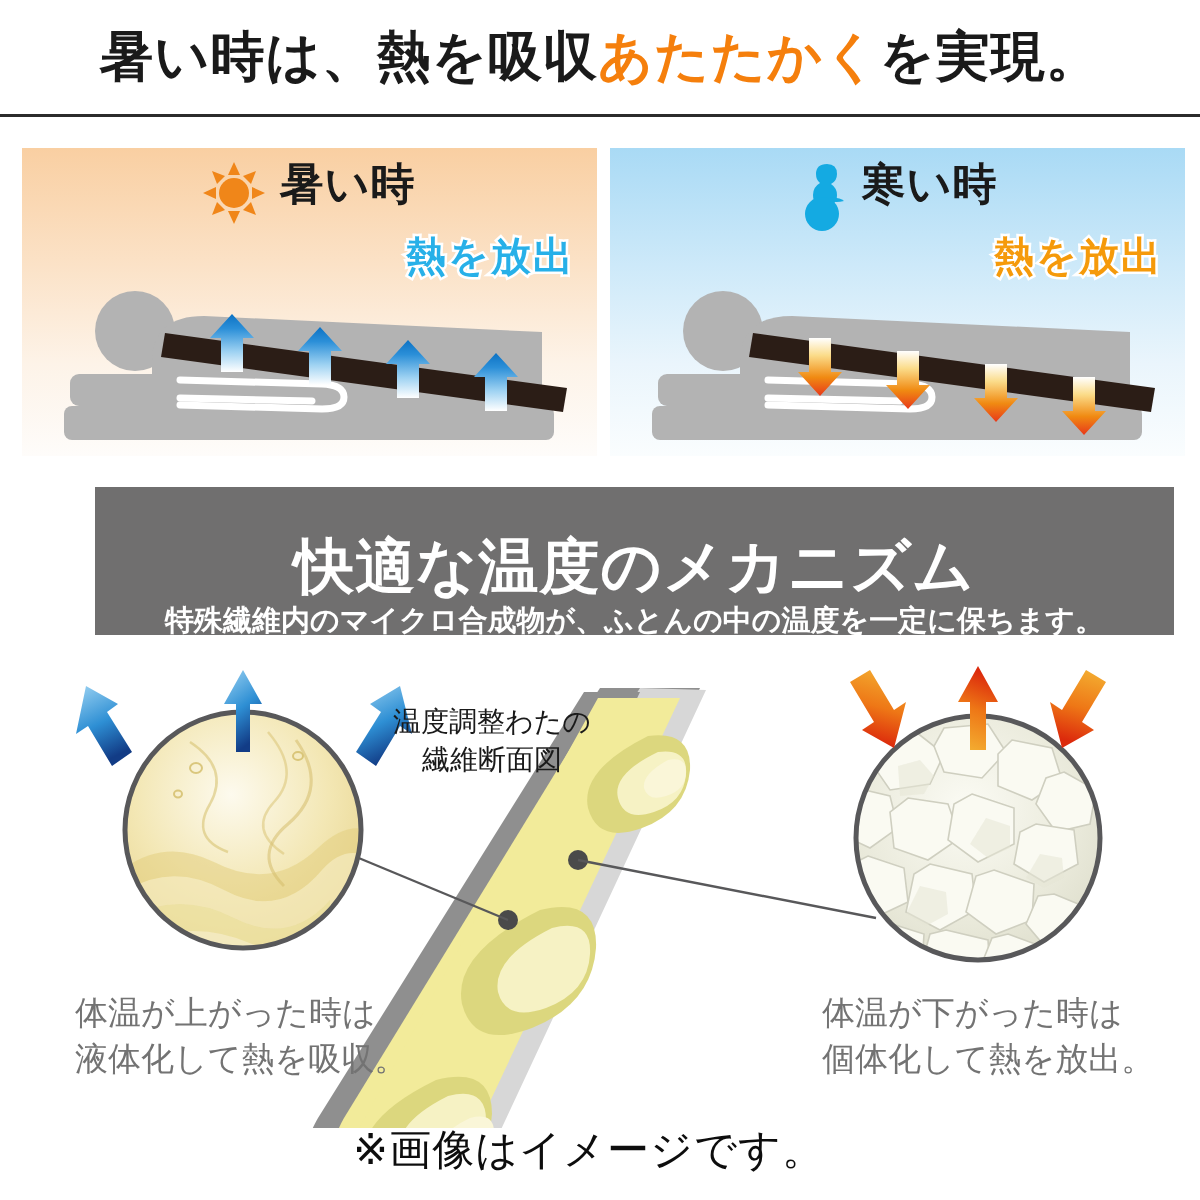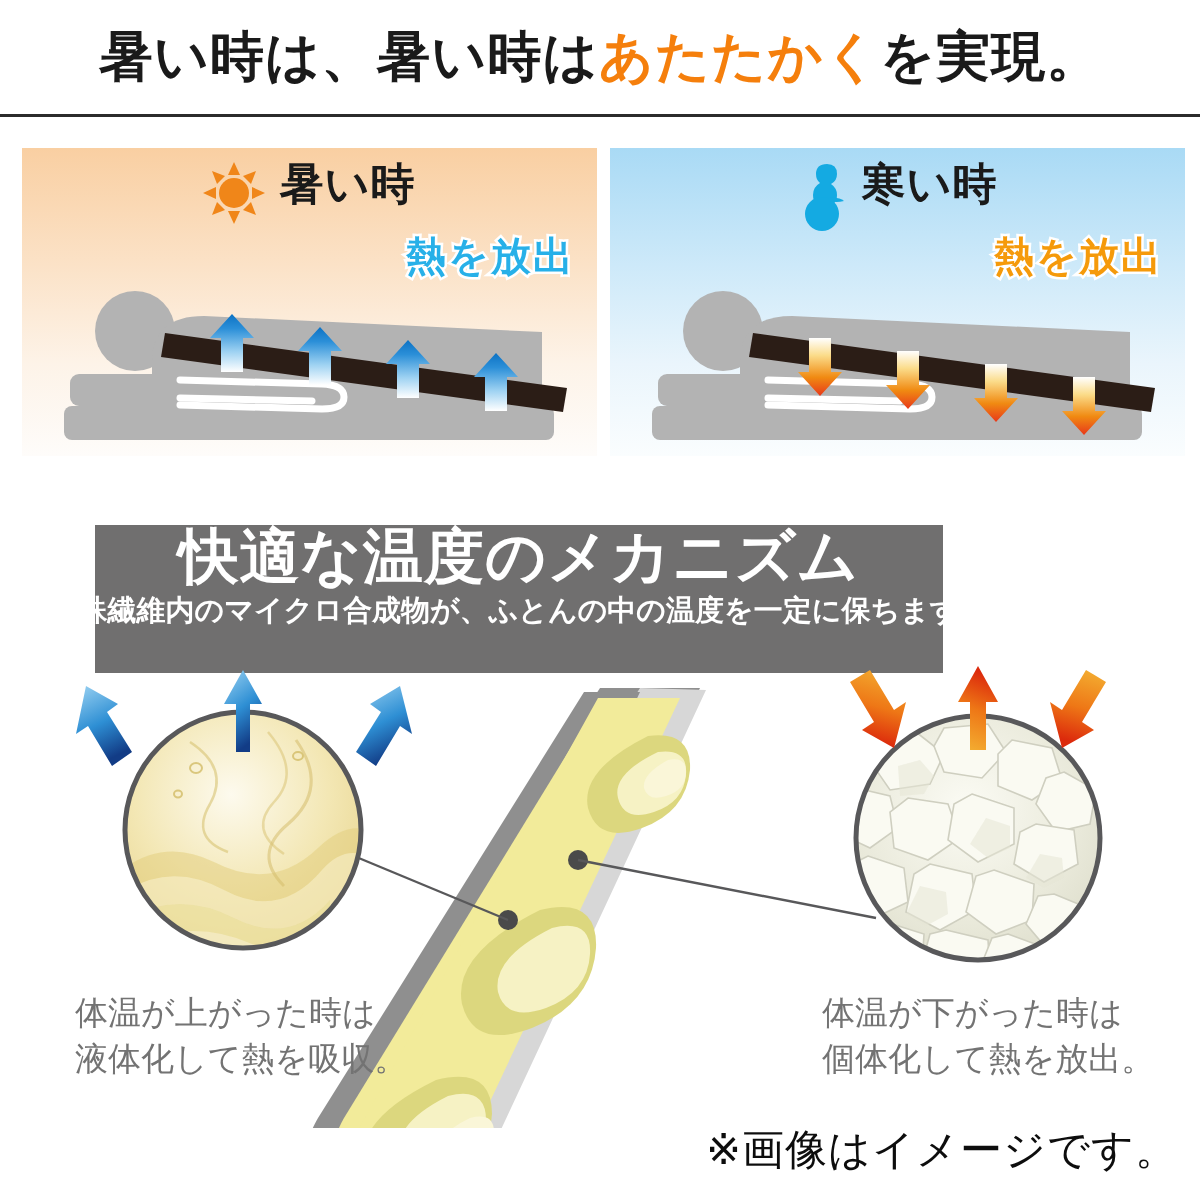--- a/index.html
+++ b/index.html
@@ -63,23 +63,23 @@
   .heat-label.release {
     color:#F59A0B;
     -webkit-text-stroke:5px #ffffff;
     paint-order:stroke fill;
   }
 
   .scene { position:absolute; left:0; top:0; width:575px; height:308px; }
 
   
   .banner {
-    position:absolute; left:95px; top:487px; width:848px; height:148px;
+    position:absolute; left:95px; top:487px; width:1079px; height:148px;
     background:#706F6F;
-    display:flex; flex-direction:column; align-items:center; justify-content:flex-start;margin-top:38px;
+    display:flex; flex-direction:column; align-items:center; justify-content:flex-end;
   }
   .banner-title {
     font-size:60px; font-weight:bold; color:#ffffff; line-height:1.05;
     letter-spacing:1px; white-space:nowrap;
   }
   .banner-sub {
     margin-top:8px;
     font-size:29px; font-weight:bold; color:#ffffff; line-height:1;
     letter-spacing:0px; white-space:nowrap;
   }
@@ -95,30 +95,30 @@
 
   .circle-caption {
     position:absolute; font-size:33px; color:#737373; line-height:1.38;
     font-weight:normal; white-space:nowrap;
   }
   .circle-caption.left  { left:75px;  top:342px; }
   .circle-caption.right { left:822px; top:342px; }
 
   .disclaimer {
     position:absolute; left:0; top:1122px; width:1200px;
-    text-align:right; padding-right:22px;
+    text-align:center; padding-right:22px;
     font-size:42px; color:#0d0d0d; letter-spacing:1px;
   }
 </style>
 </head>
 <body>
 
 <div class="headline">
   <span>暑い時は</span>
-    <span>、暑い時は</span>
+    <span>、熱を吸収</span>
     <span class="warm">あたたかく</span>
     <span>を実現。</span>
 </div>
 <div class="rule"></div>
 
 <div class="panel hot">
   <svg class="scene" viewBox="0 0 575 308">
     <defs>
       <linearGradient id="upArrow" x1="0" y1="1" x2="0" y2="0">
         <stop offset="0%" stop-color="#ffffff"></stop>
@@ -330,20 +330,24 @@
       </g>
       <circle cx="978" cy="190" r="122" fill="none" stroke="#58585A" stroke-width="5"></circle>
       <g fill="url(#outArrow)">
         <path d="M862 22 L894 40 L882 48 L906 88 L886 100 L862 60 L850 68 Z" transform="rotate(180 878 61)"></path>
         <path d="M978 18 L998 54 L986 54 L986 102 L970 102 L970 54 L958 54 Z"></path>
         <path d="M1094 22 L1062 40 L1074 48 L1050 88 L1070 100 L1094 60 L1106 68 Z" transform="rotate(180 1078 61)"></path>
       </g>
     </g>
   </svg>
 
+  <div class="fiber-caption">
+    <div>温度調整わたの</div>
+    <div>繊維断面図</div>
+  </div>
 
   <div class="circle-caption left">
     <div>体温が上がった時は</div>
     <div>液体化して熱を吸収。</div>
   </div>
 
   <div class="circle-caption right">
     <div>体温が下がった時は</div>
     <div>個体化して熱を放出。</div>
   </div>

